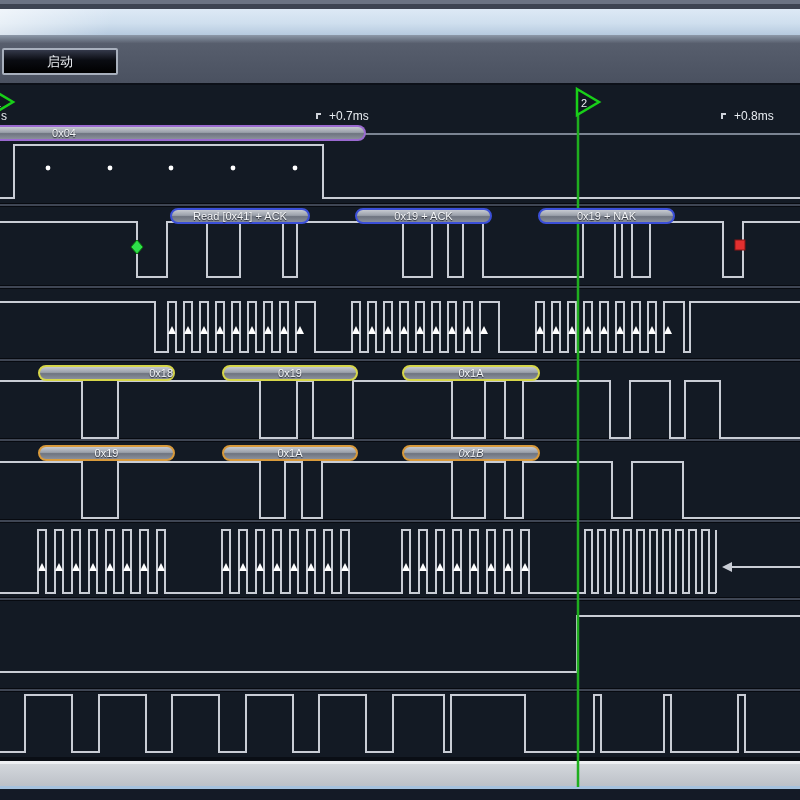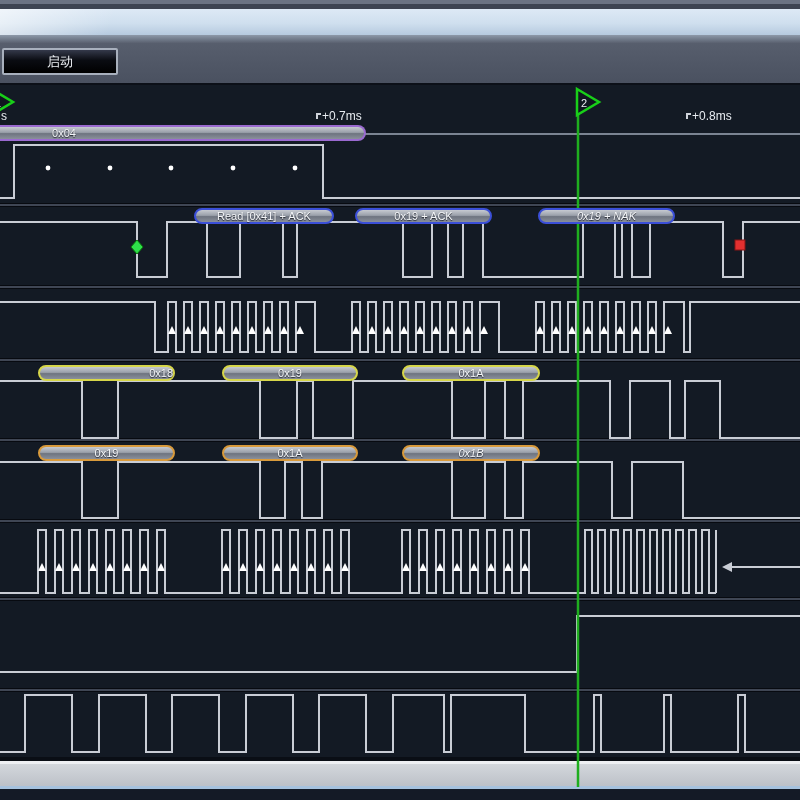--- a/index.html
+++ b/index.html
@@ -27,21 +27,21 @@
   .divider{position:absolute;left:0;width:800px;height:4px;background:#3f4654;
            border-top:1px solid #070a10;border-bottom:1px solid #070a10;z-index:1;}
   #wv{position:absolute;left:0;top:0;z-index:5;pointer-events:none;}
   #bubbles{position:absolute;left:0;top:0;width:800px;height:800px;z-index:6;pointer-events:none;}
   .bubble{position:absolute;height:16px;border:2px solid;border-radius:8px;
           background:linear-gradient(180deg,#c6cad1 0%,#9aa0aa 45%,#6e7480 55%,#8a909b 100%);
           display:flex;align-items:center;justify-content:center;pointer-events:auto;cursor:default;}
   .bubble span{font-size:11px;line-height:12px;color:#f4f6f9;text-shadow:0 1px 1px rgba(10,12,20,.8);white-space:nowrap;}
   .bubble.cut-left{border-radius:0 8px 8px 0;border-left:none;}
   #labels{position:absolute;left:0;top:0;width:800px;height:800px;z-index:2;}
-  .timelabel{position:absolute;top:109px;display:flex;gap:1px;color:#e8ecf1;font-size:12px;}
+  .timelabel{position:absolute;top:109px;display:flex;gap:8px;color:#e8ecf1;font-size:12px;}
   .timelabel .tick{width:5px;height:6px;border-left:2px solid #cfd3da;border-top:2px solid #cfd3da;margin-top:4px;}
   .remnant{position:absolute;left:1px;top:109px;color:#e8ecf1;font-size:12px;z-index:2;}
   
   .scrollzone{position:absolute;left:0;top:757px;width:800px;height:43px;z-index:3;}
   .sz-a{height:4px;background:#0a0e15;}
   .sz-b{height:3px;background:#eef0f3;}
   .sz-track{height:22px;background:linear-gradient(180deg,#d3d7dc,#bdc1c8);}
   .sz-c{height:3px;background:#a6c2de;}
   .sz-d{height:11px;background:#141a26;}
 </style>
@@ -75,21 +75,21 @@
       <div class="divider" style="top: 688px;"></div>
       <div class="divider" style="top: 757px;"></div>
     </div>
 
   <div id="labels">
     <div class="remnant">s</div>
   <div class="timelabel" style="left: 316px;">
         <span class="tick"></span>
         <span>+0.7ms</span>
       </div>
-      <div class="timelabel" style="left: 686px; justify-content: flex-end;">
+      <div class="timelabel" style="left: 721px; justify-content: flex-end;">
         <span class="tick"></span>
         <span>+0.8ms</span>
       </div>
     </div>
 
   <svg id="wv" width="800" height="800">
       <polyline points="0,198 14,198 14,145 323,145 323,198 800,198" fill="none" stroke="#c9cdd5" stroke-width="2"></polyline>
       <circle cx="48" cy="168" r="2.4" fill="#ffffff"></circle>
       <circle cx="110" cy="168" r="2.4" fill="#ffffff"></circle>
       <circle cx="171" cy="168" r="2.4" fill="#ffffff"></circle>
@@ -162,27 +162,27 @@
       <polygon points="577,89 599,102 577,115" fill="#10161f" stroke="#19cf19" stroke-width="2.5"></polygon>
       <text x="581" y="107" fill="#e9edf2" font-size="11" font-family="Liberation Sans, sans-serif">2</text>
       <polygon points="137,240 143,247 137,254 131,247" fill="#2ee04a" stroke="#0c7a0c"></polygon>
       <rect x="735" y="240" width="10" height="10" fill="#e23030" stroke="#8a1515"></rect>
     </svg>
 
   <div id="bubbles">
       <div class="bubble cut-left" style="left: 0px; top: 125px; width: 366px; border-color: rgb(154, 106, 208); text-align: center;">
         <span style="position: absolute; left: 64px; transform: translateX(-50%);">0x04</span>
       </div>
-      <div class="bubble" style="left: 170px; top: 208px; width: 140px; border-color: rgb(59, 79, 216); margin-left: 24px;">
+      <div class="bubble" style="left: 170px; top: 208px; width: 140px; border-color: rgb(59, 79, 216);">
         <span>Read [0x41] + ACK</span>
       </div>
       <div class="bubble" style="left: 355px; top: 208px; width: 137px; border-color: rgb(59, 79, 216); border-radius: 8px;">
         <span>0x19 + ACK</span>
       </div>
-      <div class="bubble" style="left: 538px; top: 208px; width: 137px; border-color: rgb(59, 79, 216); font-style: italic;">
+      <div class="bubble" style="left: 538px; top: 208px; width: 137px; border-color: rgb(59, 79, 216);">
         <span>0x19 + NAK</span>
       </div>
       <div class="bubble" style="left: 38px; top: 365px; width: 137px; border-color: rgb(214, 214, 74); justify-content: flex-end;">
         <span>0x18</span>
       </div>
       <div class="bubble" style="left: 222px; top: 365px; width: 136px; border-color: rgb(214, 214, 74);">
         <span>0x19</span>
       </div>
       <div class="bubble" style="left: 402px; top: 365px; width: 138px; border-color: rgb(214, 214, 74);">
         <span>0x1A</span>

